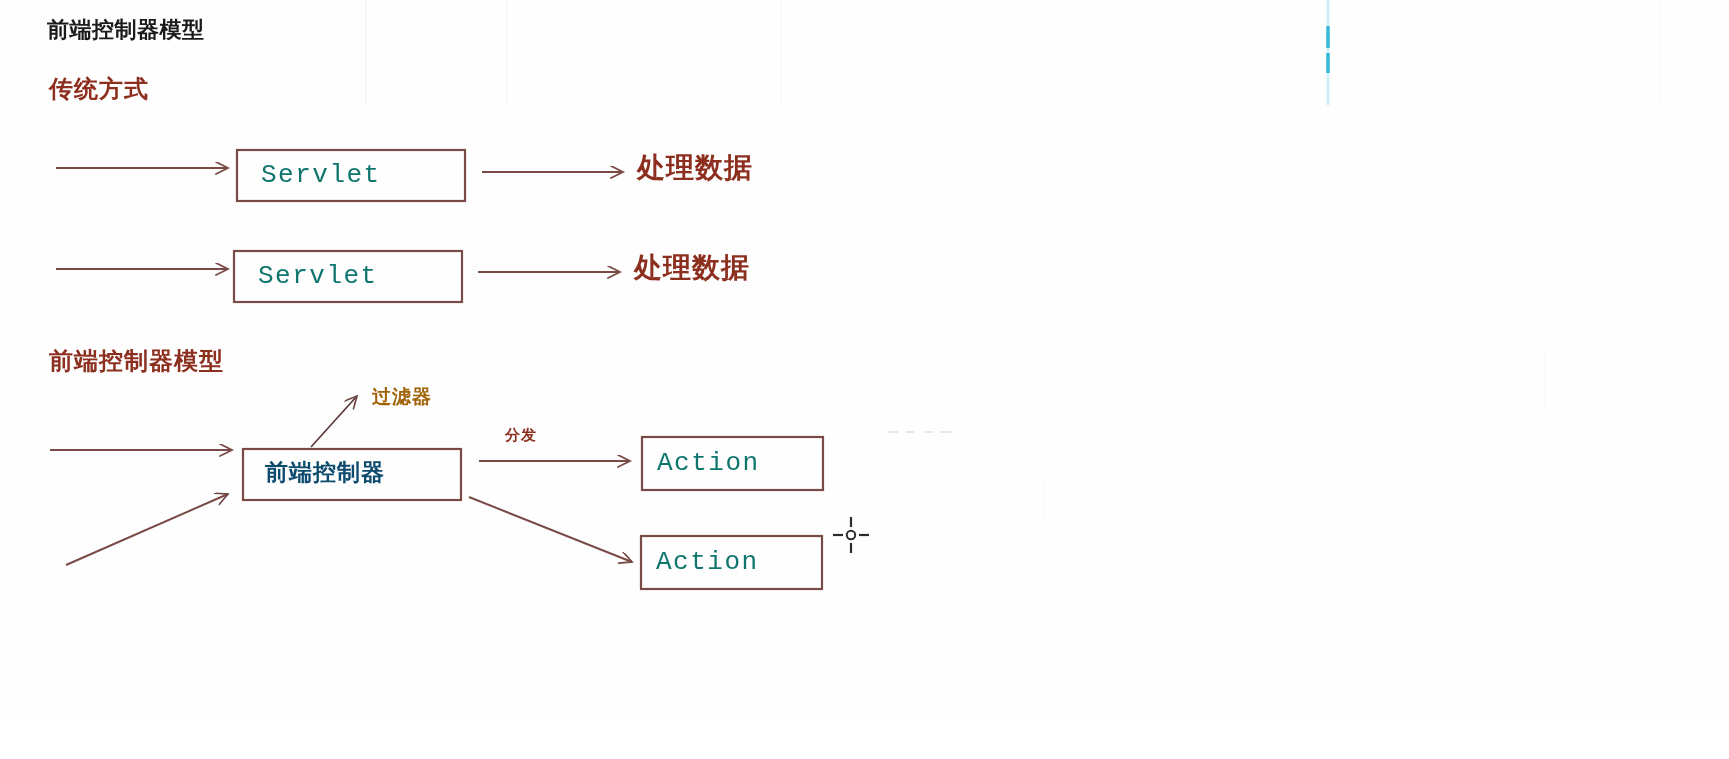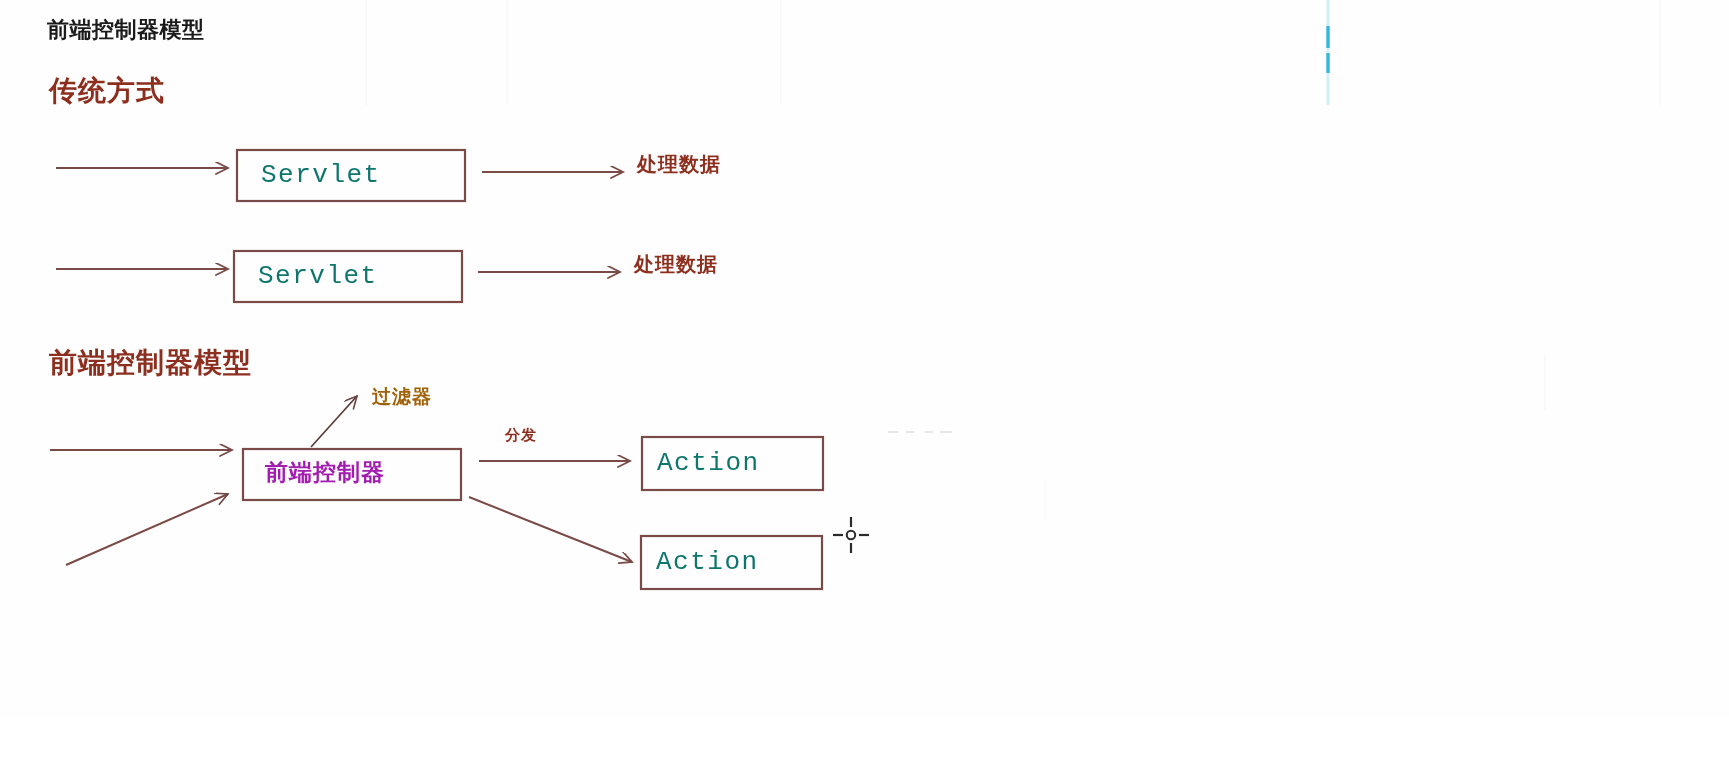--- a/index.html
+++ b/index.html
@@ -36,41 +36,41 @@
   .title-black {
     font-family: "Liberation Sans", sans-serif;
     font-weight: bold;
     font-size: 22px;
     color: #1b1b1b;
     letter-spacing: 0.5px;
   }
   .heading-red {
     font-family: "Liberation Sans", sans-serif;
     font-weight: bold;
-    font-size: 28px;
+    font-size: 24px;
     color: #8d2f1f;
     letter-spacing: 1px;
   }
   .box-label-mono {
     font-family: "Liberation Mono", "DejaVu Sans Mono", monospace;
     font-size: 26px;
     color: #0f766e;
     letter-spacing: 1.5px;
   }
   .box-label-cn {
     font-family: Liberation Sans, sans-serif;
     font-weight: bold;
     font-size: 23px;
-    color: #a21caf;
+    color: #0c4a6e;
     letter-spacing: 1px;
   }
   .annot-red {
     font-family: "Liberation Sans", sans-serif;
     font-weight: bold;
-    font-size: 20px;
+    font-size: 28px;
     color: #8d2f1f;
     letter-spacing: 1px;
   }
   .annot-blue {
     font-family: "Liberation Sans", sans-serif;
     font-weight: bold;
     font-size: 19px;
     color: #a16207;
     letter-spacing: 1px;
   }

